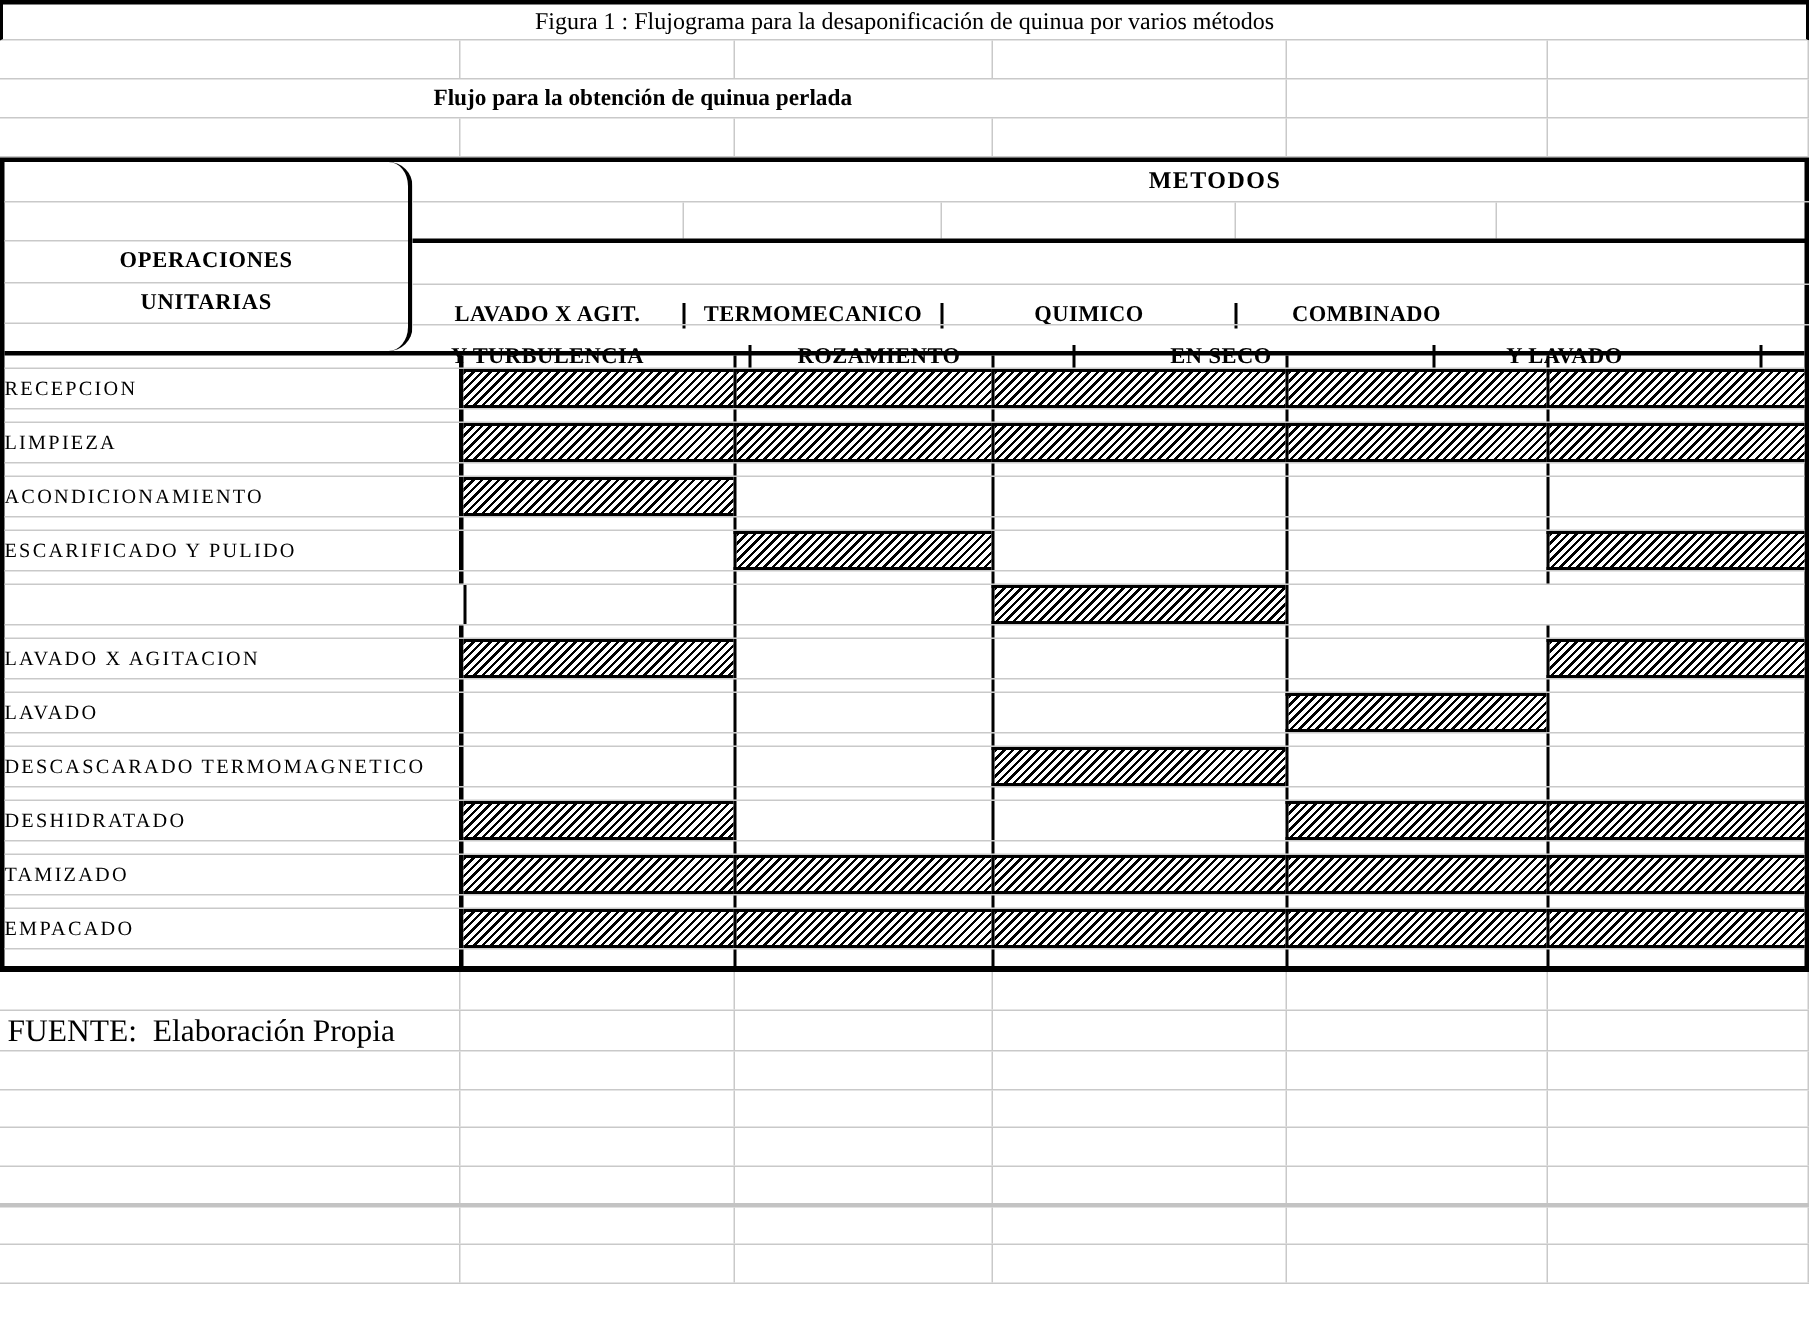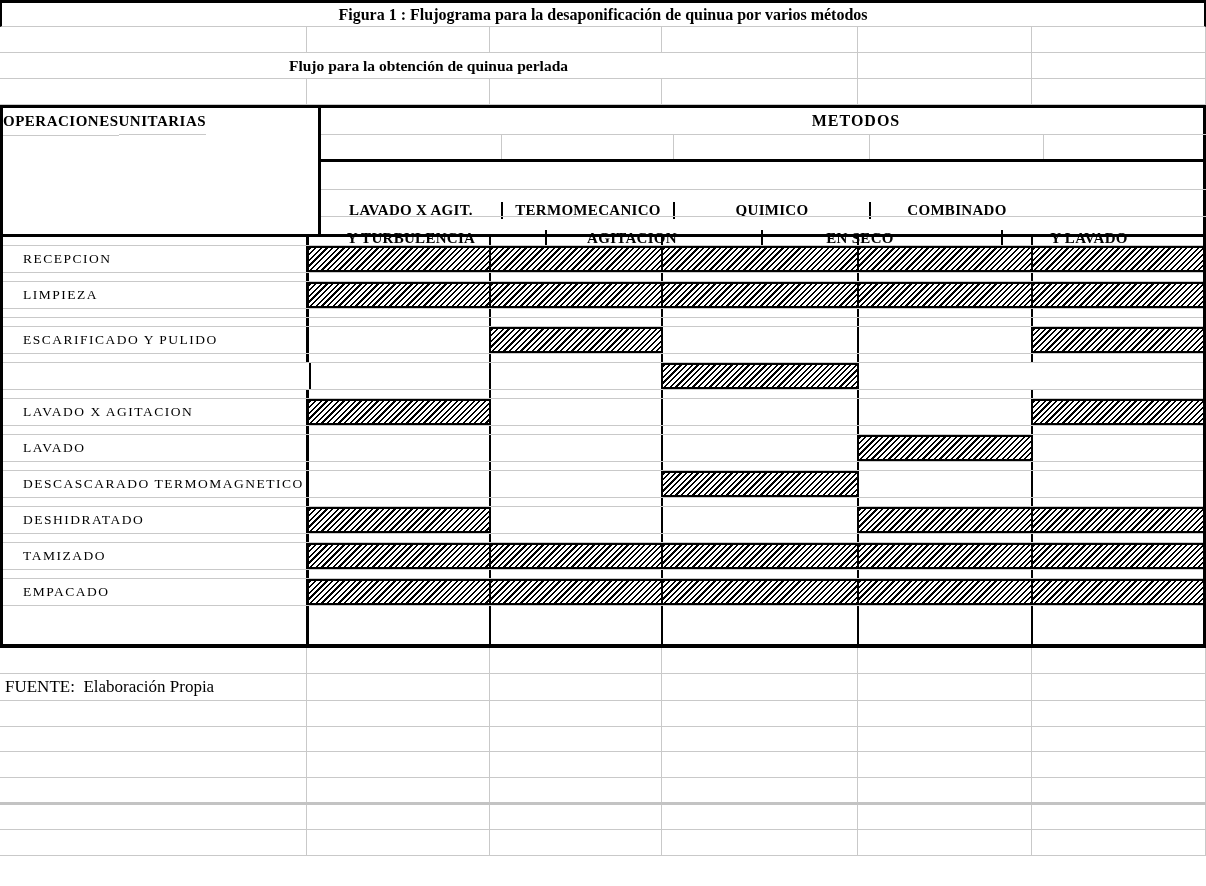--- a/index.html
+++ b/index.html
@@ -11,58 +11,58 @@
   
   .grow{display:grid;grid-template-columns:306px 183px 172px 196px 174px 175px;border-bottom:1px solid #c9c9c9;}
   .gcell{border-left:1px solid #c9c9c9;}
   .gcell:first-child{border-left:1px solid #c9c9c9;}
   .gcell.noleft{border-left:none;}
   .gcell.edge{border-right:1px solid #c9c9c9;}
   
   .r-title{
     height:27px;border-top:3px solid #000;border-left:2px solid #000;border-right:2px solid #000;
     border-bottom:1px solid #c9c9c9;display:flex;align-items:center;justify-content:center;
-    font-weight:bold;font-size:16px;
+    font-weight:normal;font-size:16px;
   }
   .r-e1{height:26px;}
   .r-subtitle{display:grid;grid-template-columns:857px 174px 175px;height:26px;border-bottom:1px solid #c9c9c9;}
   .r-subtitle .merged{display:flex;align-items:center;justify-content:center;font-weight:bold;font-size:15.5px;border-left:1px solid #c9c9c9;}
   
   .mtable{height:543px;border:3px solid #000;border-bottom-width:4px;display:flex;flex-direction:column;}
   .hzone{height:129px;border-bottom:3px solid #000;display:flex;flex-shrink:0;}
-  .corner{width:318px;border-right:3px solid #000;display:flex;flex-direction:row;flex-shrink:0;}
+  .corner{width:272px;border-right:3px solid #000;display:flex;flex-direction:column;flex-shrink:0;border-radius:16px;}
   .crow{border-bottom:1px solid #c9c9c9;display:flex;align-items:center;justify-content:center;font-weight:bold;font-size:15px;letter-spacing:.5px;}
   .c1{height:27px;}.c2{height:26px;}.c3{height:28px;}.c4{height:27px;}.c5{flex:1;border-bottom:none;}
   .mzone{flex:1;display:flex;flex-direction:column;}
   .metodos-row{height:27px;border-bottom:1px solid #c9c9c9;display:flex;align-items:center;justify-content:center;font-weight:bold;font-size:16px;letter-spacing:1px;flex-shrink:0;}
   .mcols{display:grid;grid-template-columns:180px 172px 196px 174px 172px;}
   .mspacer{height:24px;flex-shrink:0;}
   .mspacer .mc{border-left:1px solid #c9c9c9;}
   .mspacer .mc:first-child{border-left:none;}
   .hgrid{flex:1;border-top:3px solid #000;display:flex;flex-direction:column;}
   .hline{height:28px;border-bottom:1px solid #c9c9c9;flex-shrink:0;}
   .hline2{height:27px;gap:44px;}
   .hblank{flex:1;border-bottom:none;}
   .hc{display:flex;align-items:center;justify-content:center;font-weight:bold;font-size:15px;letter-spacing:.3px;border-left:2px solid #000;margin-top:40px;}
   .hc:first-child{border-left:none;}
   
   .dzone{flex:1;display:flex;flex-direction:column;}
   .drow,.dspacer{display:grid;grid-template-columns:306px 180px 172px 196px 174px 172px;border-bottom:1px solid #c9c9c9;flex-shrink:0;}
   .dspacer{height:9px;}
   .drow{height:27px;}
   .tail{flex:1;border-bottom:none;}
-  .acell{border-right:3px solid #000;display:flex;align-items:center;padding-left:20px;font-size:13.5px;letter-spacing:1.5px;overflow:hidden;white-space:nowrap;}
+  .acell{border-right:3px solid #000;display:flex;align-items:center;padding-left:0;font-size:13.5px;letter-spacing:1.5px;overflow:hidden;white-space:nowrap;}
   .mcell{border-left:2px solid #000;}
   .mcell.first{border-left:none;}
   .hatch{
     background:repeating-linear-gradient(135deg,#000 0px,#000 1.6px,#fff 1.6px,#fff 4px);
     border-top:2px solid #000;border-bottom:2px solid #000;
   }
   
-  .note{font-size:17px;display:flex;align-items:center;padding-left:5px;white-space:pre;}
+  .note{font-size:21px;display:flex;align-items:center;padding-left:5px;white-space:pre;}
   .b1{height:26px;}.b2{height:27px;}.b3{height:26px;}
   .b5{height:25px;}.b6{height:26px;}
   .b7{height:27px;border-bottom:3px solid #c3c3c3;}
   .b8{height:25px;}.b9{height:26px;}
   .r-leyenda{display:grid;grid-template-columns:306px 183px 368px 174px 175px;height:28px;border-bottom:1px solid #c9c9c9;}
   .swatch{border:2px solid #000;background:repeating-linear-gradient(135deg,#000 0px,#000 1.6px,#fff 1.6px,#fff 4px);}
   .leyenda-text{display:flex;align-items:center;padding-left:18px;font-size:16.5px;}
 </style>
 </head>
 <body>
@@ -116,21 +116,21 @@
         </div>
         <div class="hgrid">
           <div class="mcols hline">
             <div class="hc">LAVADO X AGIT.</div>
             <div class="hc">TERMOMECANICO</div>
             <div class="hc">QUIMICO</div>
             <div class="hc">COMBINADO</div>
           </div>
           <div class="mcols hline hline2">
             <div class="hc">Y TURBULENCIA</div>
-            <div class="hc">AGITACION</div>
+            <div class="hc">ROZAMIENTO</div>
             <div class="hc">EN SECO</div>
             <div class="hc">Y LAVADO</div>
             <div class="hc"></div>
           </div>
           <div class="mcols hblank">
             <div class="hc"></div>
               <div class="hc"></div>
               <div class="hc"></div>
               <div class="hc"></div>
               <div class="hc"></div>
@@ -176,20 +176,28 @@
   </div>
 
   <div class="dspacer">
     <div class="acell"></div>
     <div class="mcell first"></div>
           <div class="mcell"></div>
           <div class="mcell"></div>
           <div class="mcell"></div>
           <div class="mcell"></div>
   </div>
+  <div class="drow">
+    <div class="acell">ACONDICIONAMIENTO</div>
+    <div class="mcell first hatch"></div>
+    <div class="mcell"></div>
+    <div class="mcell"></div>
+    <div class="mcell"></div>
+    <div class="mcell"></div>
+  </div>
 
   <div class="dspacer">
     <div class="acell"></div>
     <div class="mcell first"></div>
           <div class="mcell"></div>
           <div class="mcell"></div>
           <div class="mcell"></div>
           <div class="mcell"></div>
   </div>
   <div class="drow">

